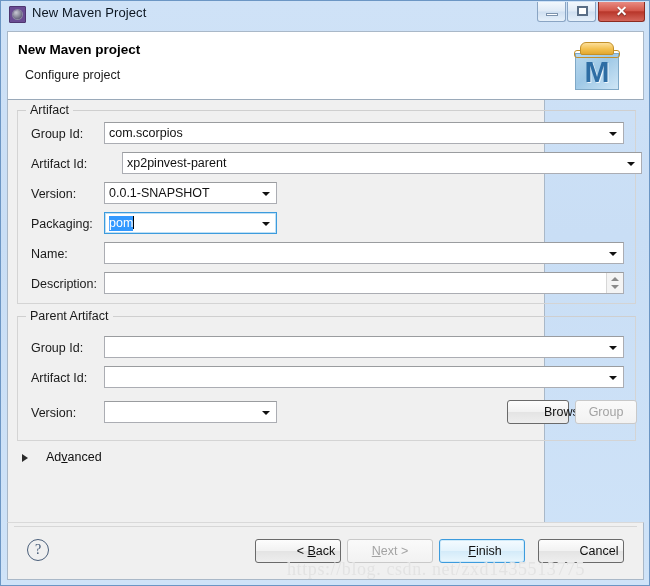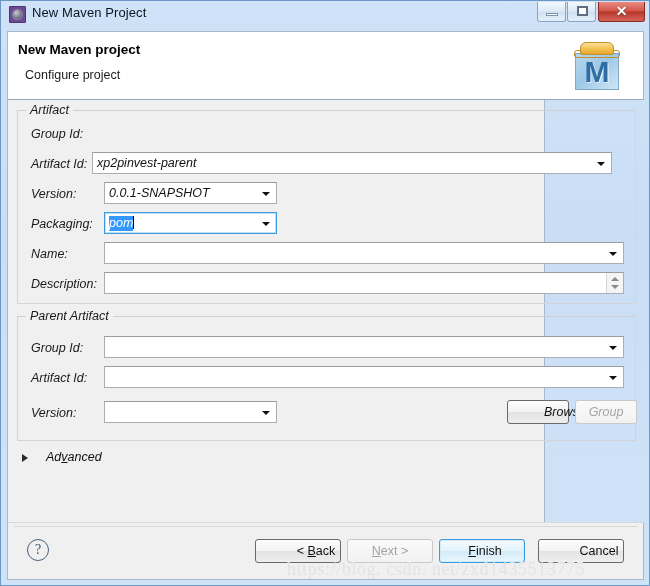--- a/index.html
+++ b/index.html
@@ -178,21 +178,20 @@
   
   #content {
     position: absolute;
     left: 6px; top: 99px;
     width: 538px;
     height: 422px;
     box-sizing: border-box;
     background: #f0f0f0;
     border-left: 1px solid #a9b8c8;
     border-right: 1px solid #a9b8c8;
-    font-style: italic;
   }
 
   
   .group {
     position: absolute;
     box-sizing: border-box;
     border: 1px solid #d4d4d4;
     border-top-color: #cfcfcf;
   }
   .group > .legend {
@@ -388,23 +387,27 @@
       <div class="lid"></div>
     </div>
   </div>
 
   <div id="content">
 
     <div class="group" id="group-artifact">
       <span class="legend">Artifact</span>
 
       <span class="row-label" style="left:13px; top:16px;">Group Id:</span>
+      <div class="field combo" style="left:86px; top:11px; width:520px;">
+        <span>com.scorpios</span>
+        <span class="arrow"></span>
+      </div>
 
       <span class="row-label" style="left:13px; top:46px;">Artifact Id:</span>
-      <div class="field combo" style="left:74px; top:41px; width:520px;">
+      <div class="field combo" style="left:104px; top:41px; width:520px;">
         <span>xp2pinvest-parent</span>
         <span class="arrow"></span>
       </div>
 
       <span class="row-label" style="left:13px; top:76px;">Version:</span>
       <div class="field combo" style="left:86px; top:71px; width:173px;">
         <span>0.0.1-SNAPSHOT</span>
         <span class="arrow"></span>
       </div>
 

